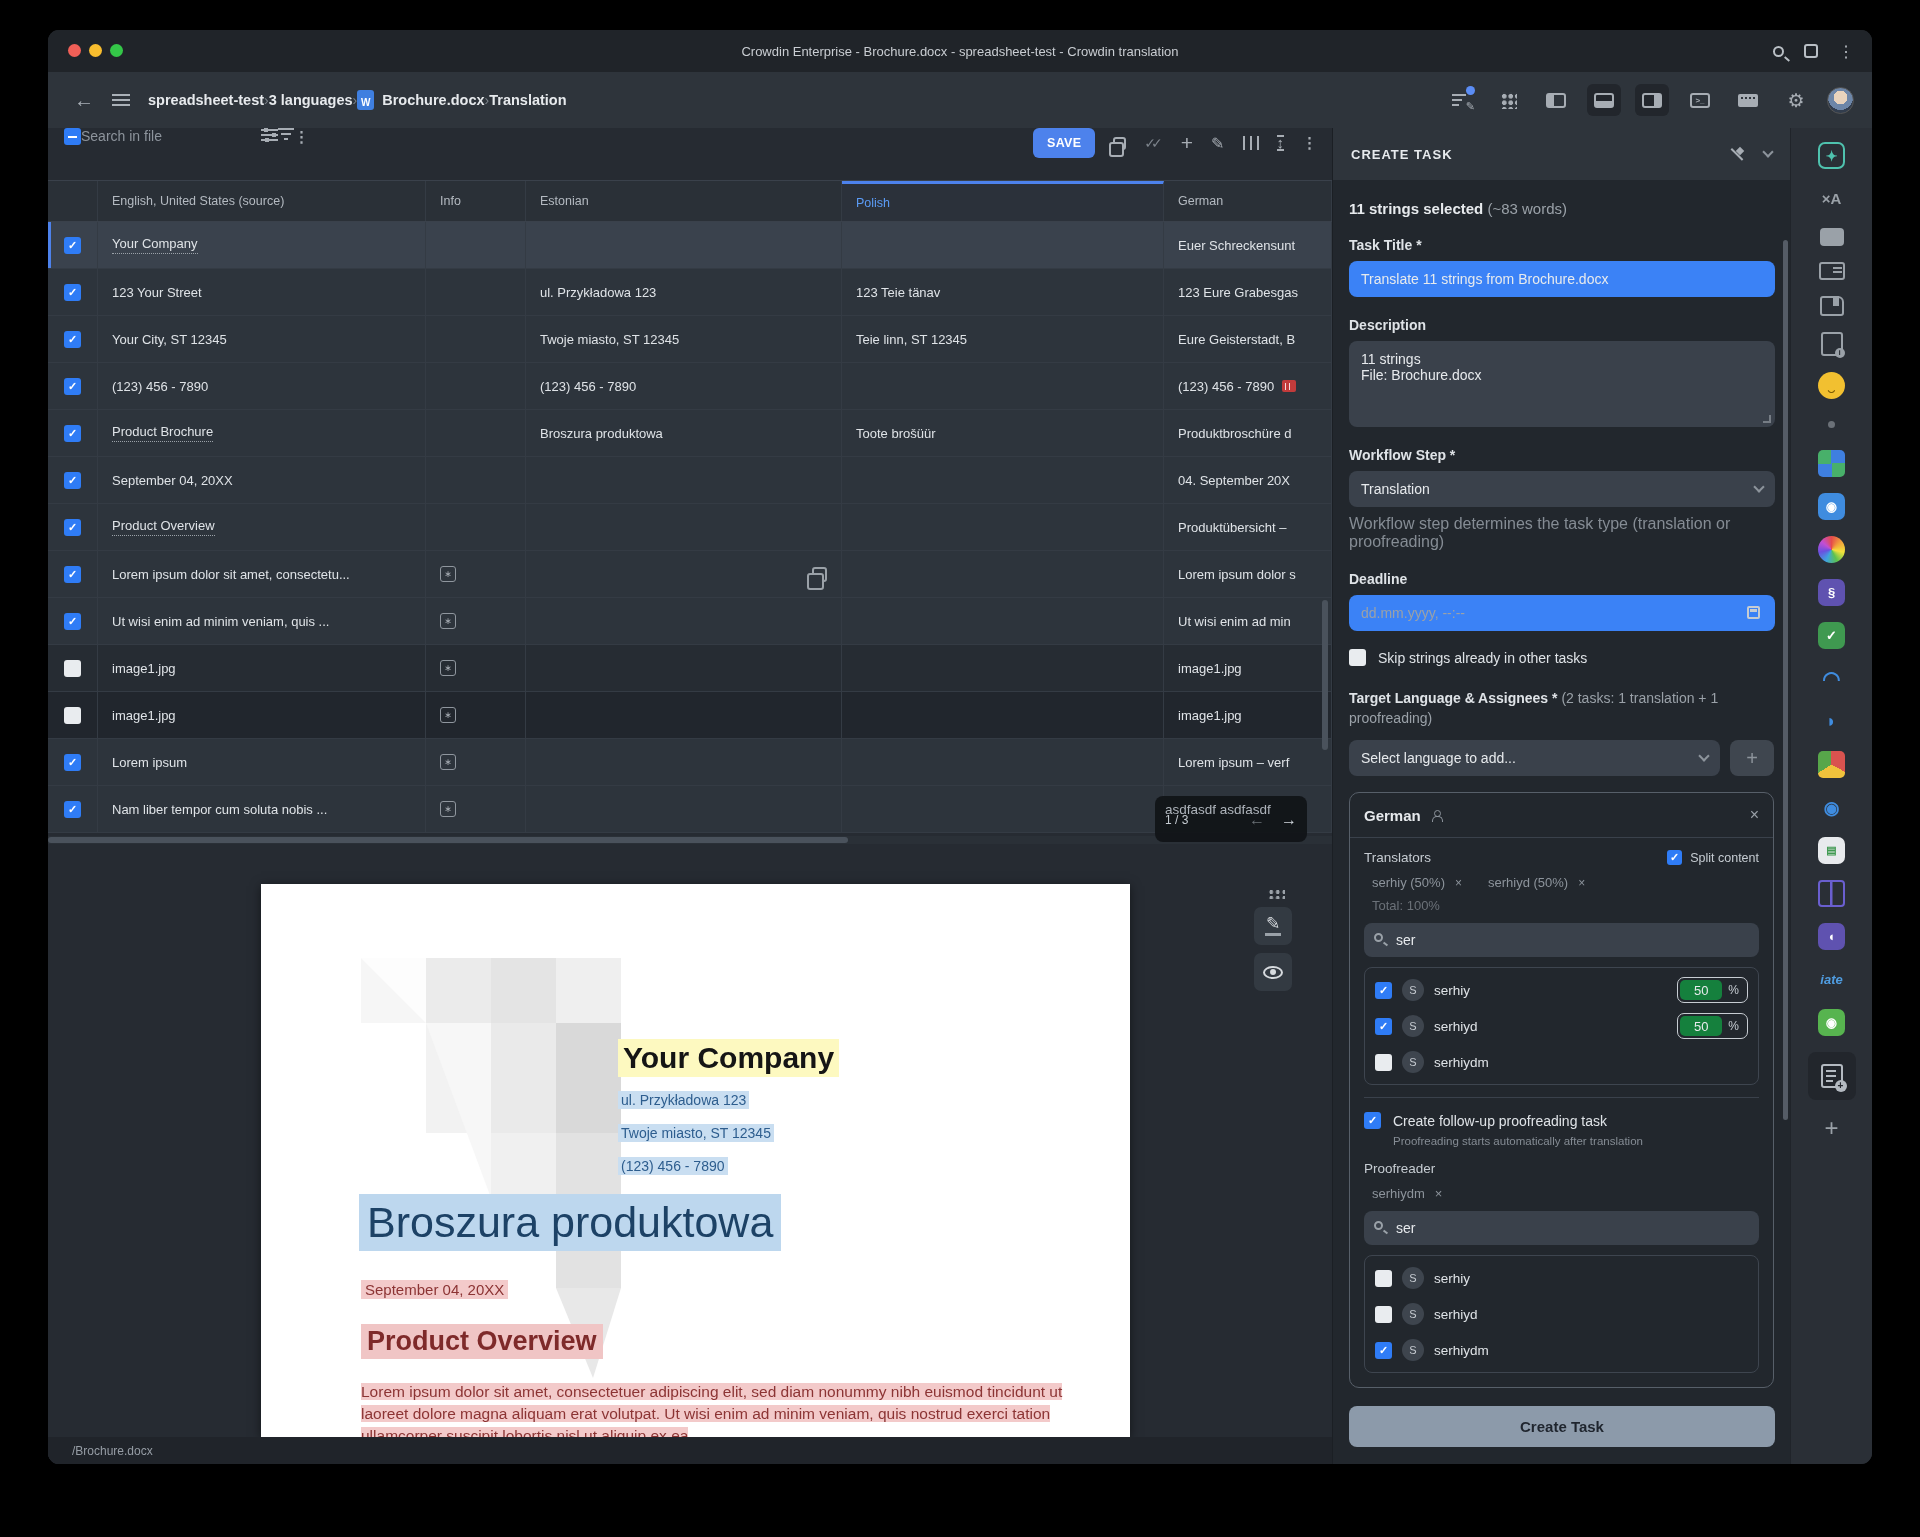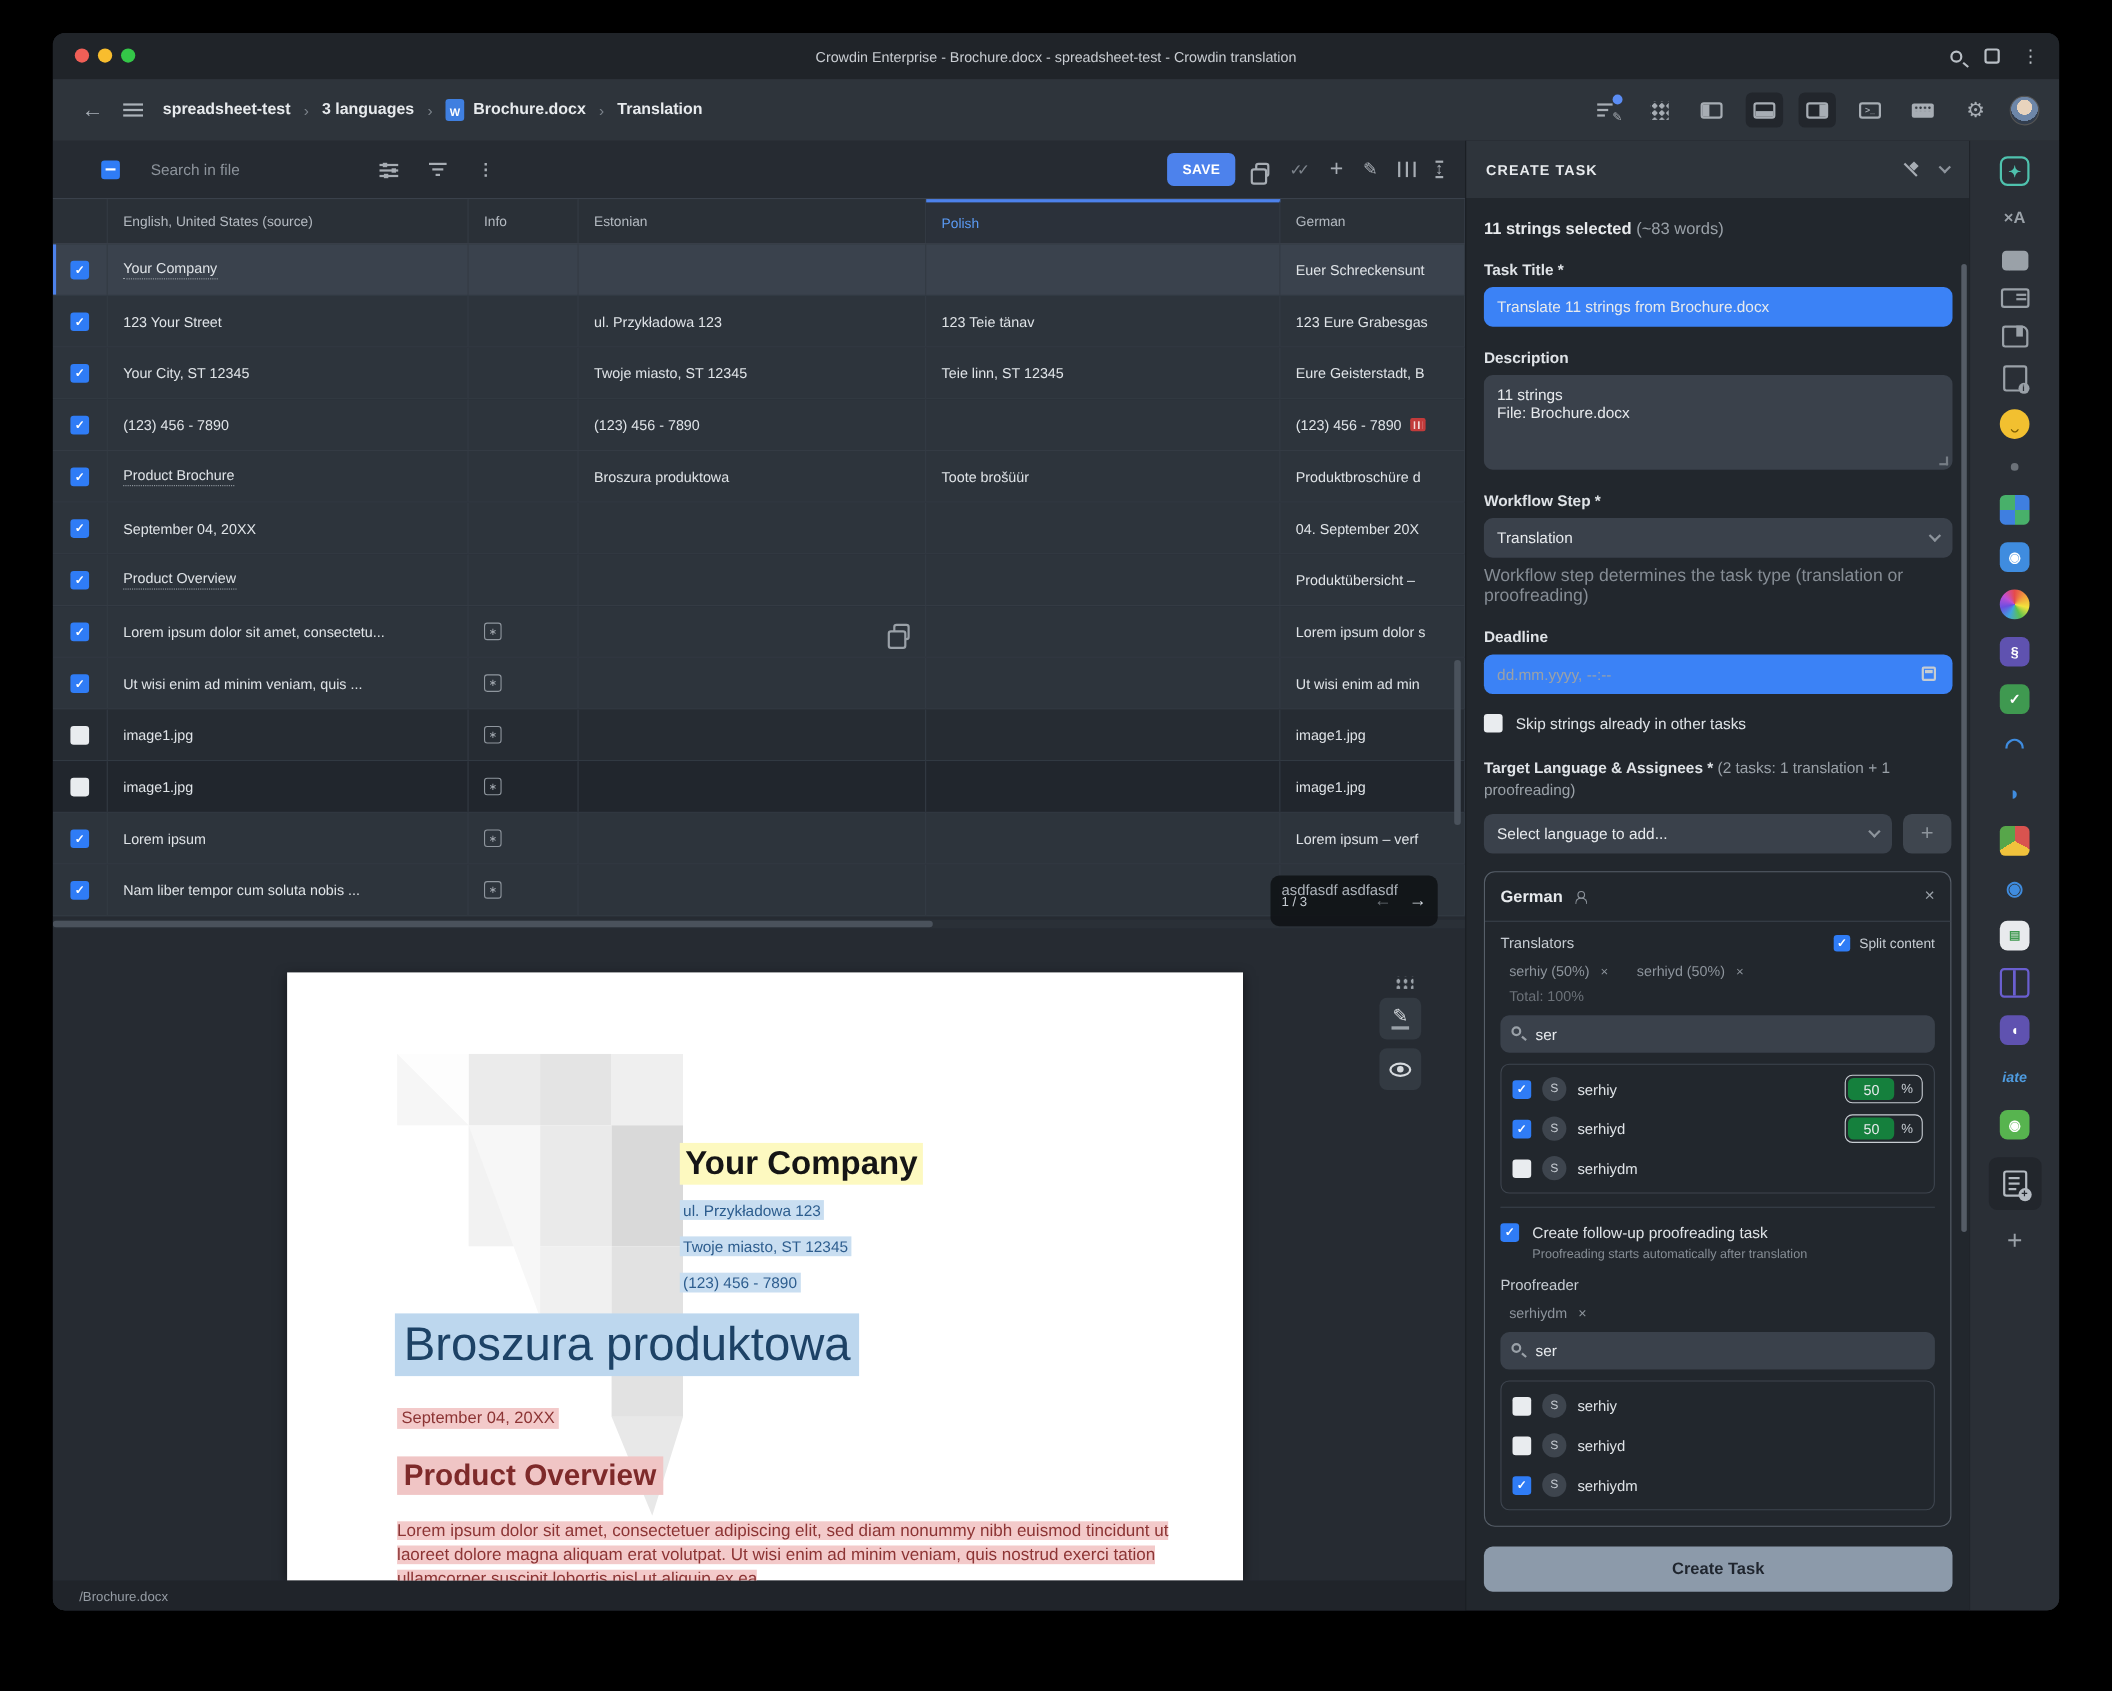--- a/index.html
+++ b/index.html
@@ -15,21 +15,21 @@
   .tbar-right { position:absolute; right:18px; top:0; height:42px; display:flex; align-items:center; gap:20px; color:#b9bfc5; }
   .i-mag { width:11px; height:11px; border:2px solid #b9bfc5; border-radius:50%; position:relative; display:inline-block; }
   .i-mag::after { content:""; position:absolute; width:6px; height:2px; background:#b9bfc5; transform:rotate(40deg); left:9px; top:10px; }
   .i-ext { width:14px; height:14px; border:2px solid #b9bfc5; border-radius:3px; display:inline-block; }
   .i-kebab { font-size:16px; letter-spacing:0; color:#b9bfc5; }
 
   
   .appbar { position:absolute; left:0; top:42px; width:100%; height:56px; background:#2e343b; display:flex; align-items:center; padding:0 18px 0 26px; gap:18px; }
   .i-back { font-size:20px; color:#aab1b8; }
   .i-burger { width:18px; height:12px; background:linear-gradient(#aab1b8,#aab1b8) 0 0/18px 2px no-repeat, linear-gradient(#aab1b8,#aab1b8) 0 5px/18px 2px no-repeat, linear-gradient(#aab1b8,#aab1b8) 0 10px/18px 2px no-repeat; }
-  .crumbs { display:flex; align-items:center; gap:12px; }
+  .crumbs { display:flex; align-items:center; gap:0; }
   .crumb { font-size:14.5px; font-weight:bold; color:#e7eaed; }
   .crumb-sep { color:#7b828a; font-size:14px; }
   .w-badge { width:17px; height:20px; background:#3f7fe0; border-radius:3px; color:#fff; font-size:10px; font-weight:bold; display:flex; align-items:flex-end; justify-content:center; padding-bottom:2px; }
   .file-crumb { display:flex; align-items:center; gap:8px; }
   .appbar-right { margin-left:auto; display:flex; align-items:center; gap:14px; }
   .tool-sq { width:34px; height:32px; border-radius:6px; display:flex; align-items:center; justify-content:center; position:relative; }
   .tool-sq.active { background:#22262c; }
   .i-editlist { width:16px; height:12px; background:linear-gradient(#a7adb4,#a7adb4) 0 0/14px 2px no-repeat, linear-gradient(#a7adb4,#a7adb4) 0 5px/10px 2px no-repeat, linear-gradient(#a7adb4,#a7adb4) 0 10px/7px 2px no-repeat; position:relative; }
   .i-editlist::after { content:"✎"; position:absolute; right:-7px; bottom:-7px; font-size:11px; color:#a7adb4; }
   .note-dot { position:absolute; right:2px; top:2px; width:9px; height:9px; border-radius:50%; background:#5b8df5; }
@@ -43,21 +43,21 @@
   .i-kbd::before { content:""; position:absolute; left:2px; top:2px; right:2px; height:5px; background-image:radial-gradient(circle,#2e343b 1px,transparent 1.2px); background-size:4px 4px; }
   .i-gear { font-size:19px; color:#a7adb4; line-height:1; }
   .avatar { width:27px; height:27px; border-radius:50%; background:radial-gradient(circle at 50% 38%, #e8d3bd 0 34%, #6d86a8 35% 62%, #323d4d 63%); border:1px solid #555; }
 
   
   .editor { position:absolute; left:0; top:98px; width:1284px; height:1336px; background:#262b32; }
   .panel { position:absolute; left:1284px; top:98px; width:458px; height:1336px; background:#22272d; border-left:1px solid #1b1f24; }
   .strip { position:absolute; left:1742px; top:98px; width:82px; height:1336px; background:#2a2f36; border-left:1px solid #20242a; }
 
   
-  .filterbar { position:absolute; left:0; top:0; width:100%; height:52px; display:flex; align-items:center; padding:0 14px 0 16px; gap:28px;margin-left:28px; }
+  .filterbar { position:absolute; left:0; top:0; width:100%; height:52px; display:flex; align-items:flex-start; padding:0 14px 0 16px; gap:0; }
   .cb { width:17px; height:17px; border-radius:3px; background:#e9ecef; display:inline-flex; align-items:center; justify-content:center; flex:none; }
   .cb.on { background:#2f7cf6; }
   .cb.on::after { content:"✓"; color:#fff; font-size:11px; font-weight:bold; }
   .cb.ind { background:#2f7cf6; }
   .cb.ind::after { content:""; width:9px; height:2px; background:#fff; }
   .search-input { background:transparent; border:none; outline:none; color:#dfe3e7; font-size:14px; width:180px; font-family:"Liberation Sans",sans-serif; }
   .search-input::placeholder { color:#8d949c; }
   .i-sliders { width:17px; height:13px; background:linear-gradient(#a7adb4,#a7adb4) 0 1px/17px 2px no-repeat, linear-gradient(#a7adb4,#a7adb4) 0 6px/17px 2px no-repeat, linear-gradient(#a7adb4,#a7adb4) 0 11px/17px 2px no-repeat; position:relative; }
   .i-sliders::after { content:""; position:absolute; width:4px; height:4px; background:#a7adb4; left:3px; top:0; box-shadow:8px 5px #a7adb4, 1px 10px #a7adb4; }
   .i-funnel { width:16px; height:12px; background:linear-gradient(#a7adb4,#a7adb4) 0 0/16px 2px no-repeat, linear-gradient(#a7adb4,#a7adb4) 3px 5px/10px 2px no-repeat, linear-gradient(#a7adb4,#a7adb4) 6px 10px/4px 2px no-repeat; }

